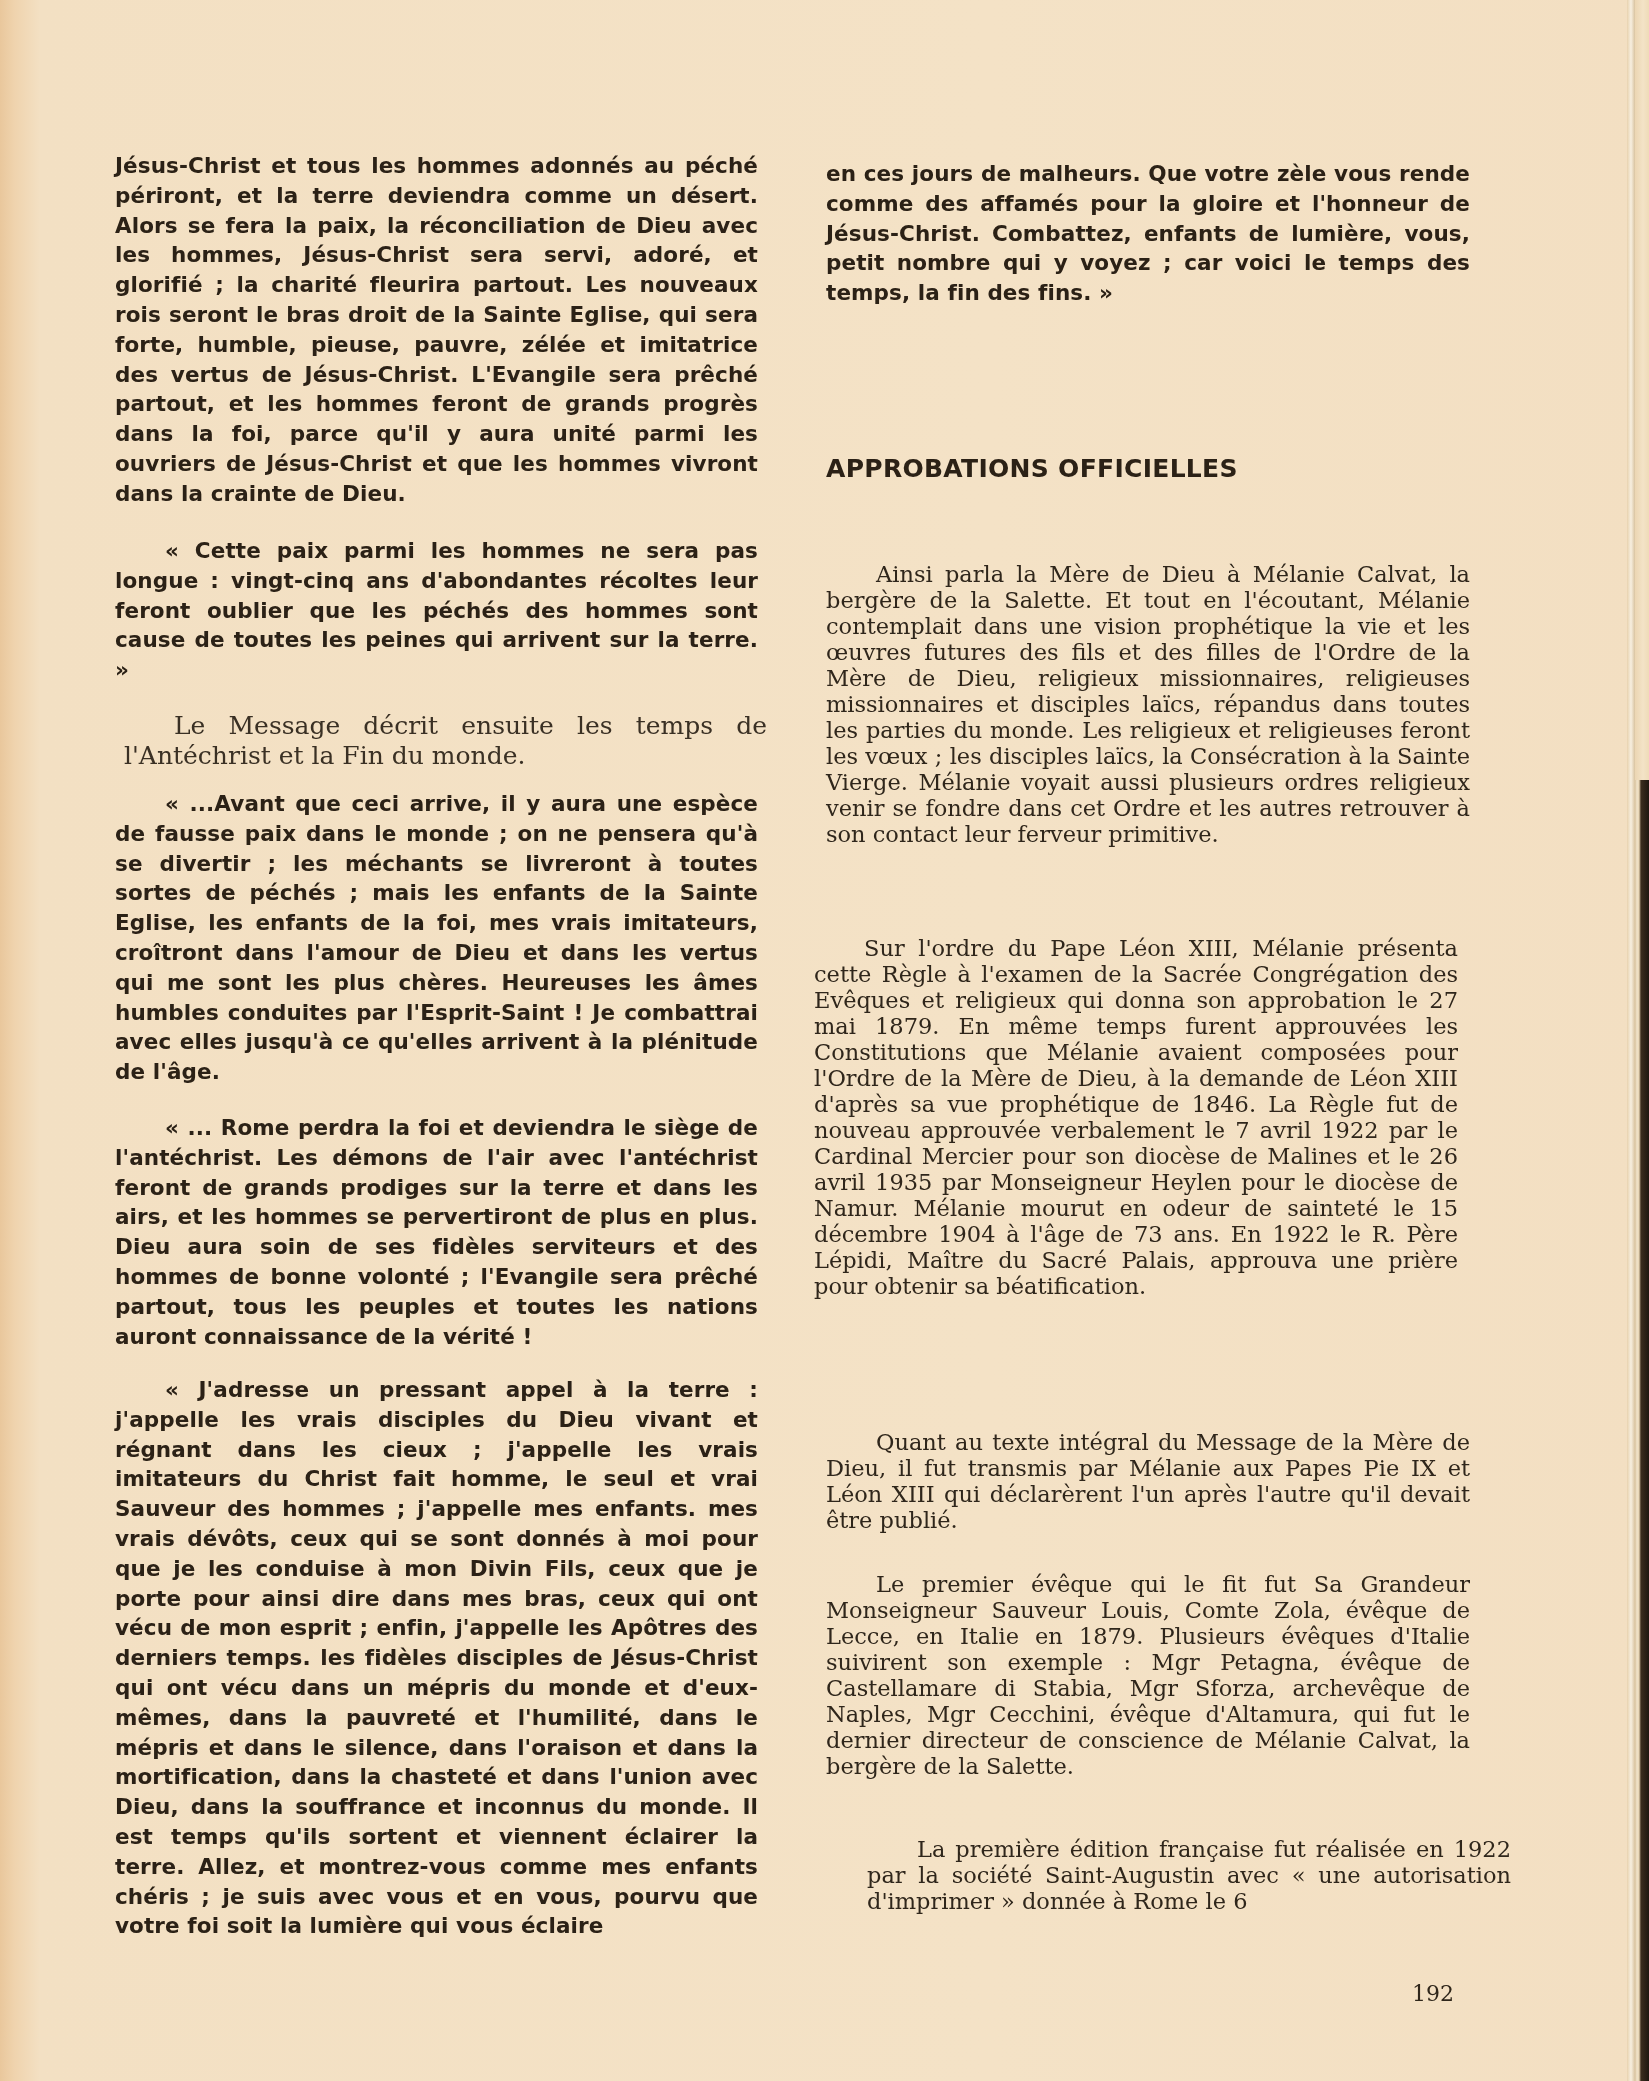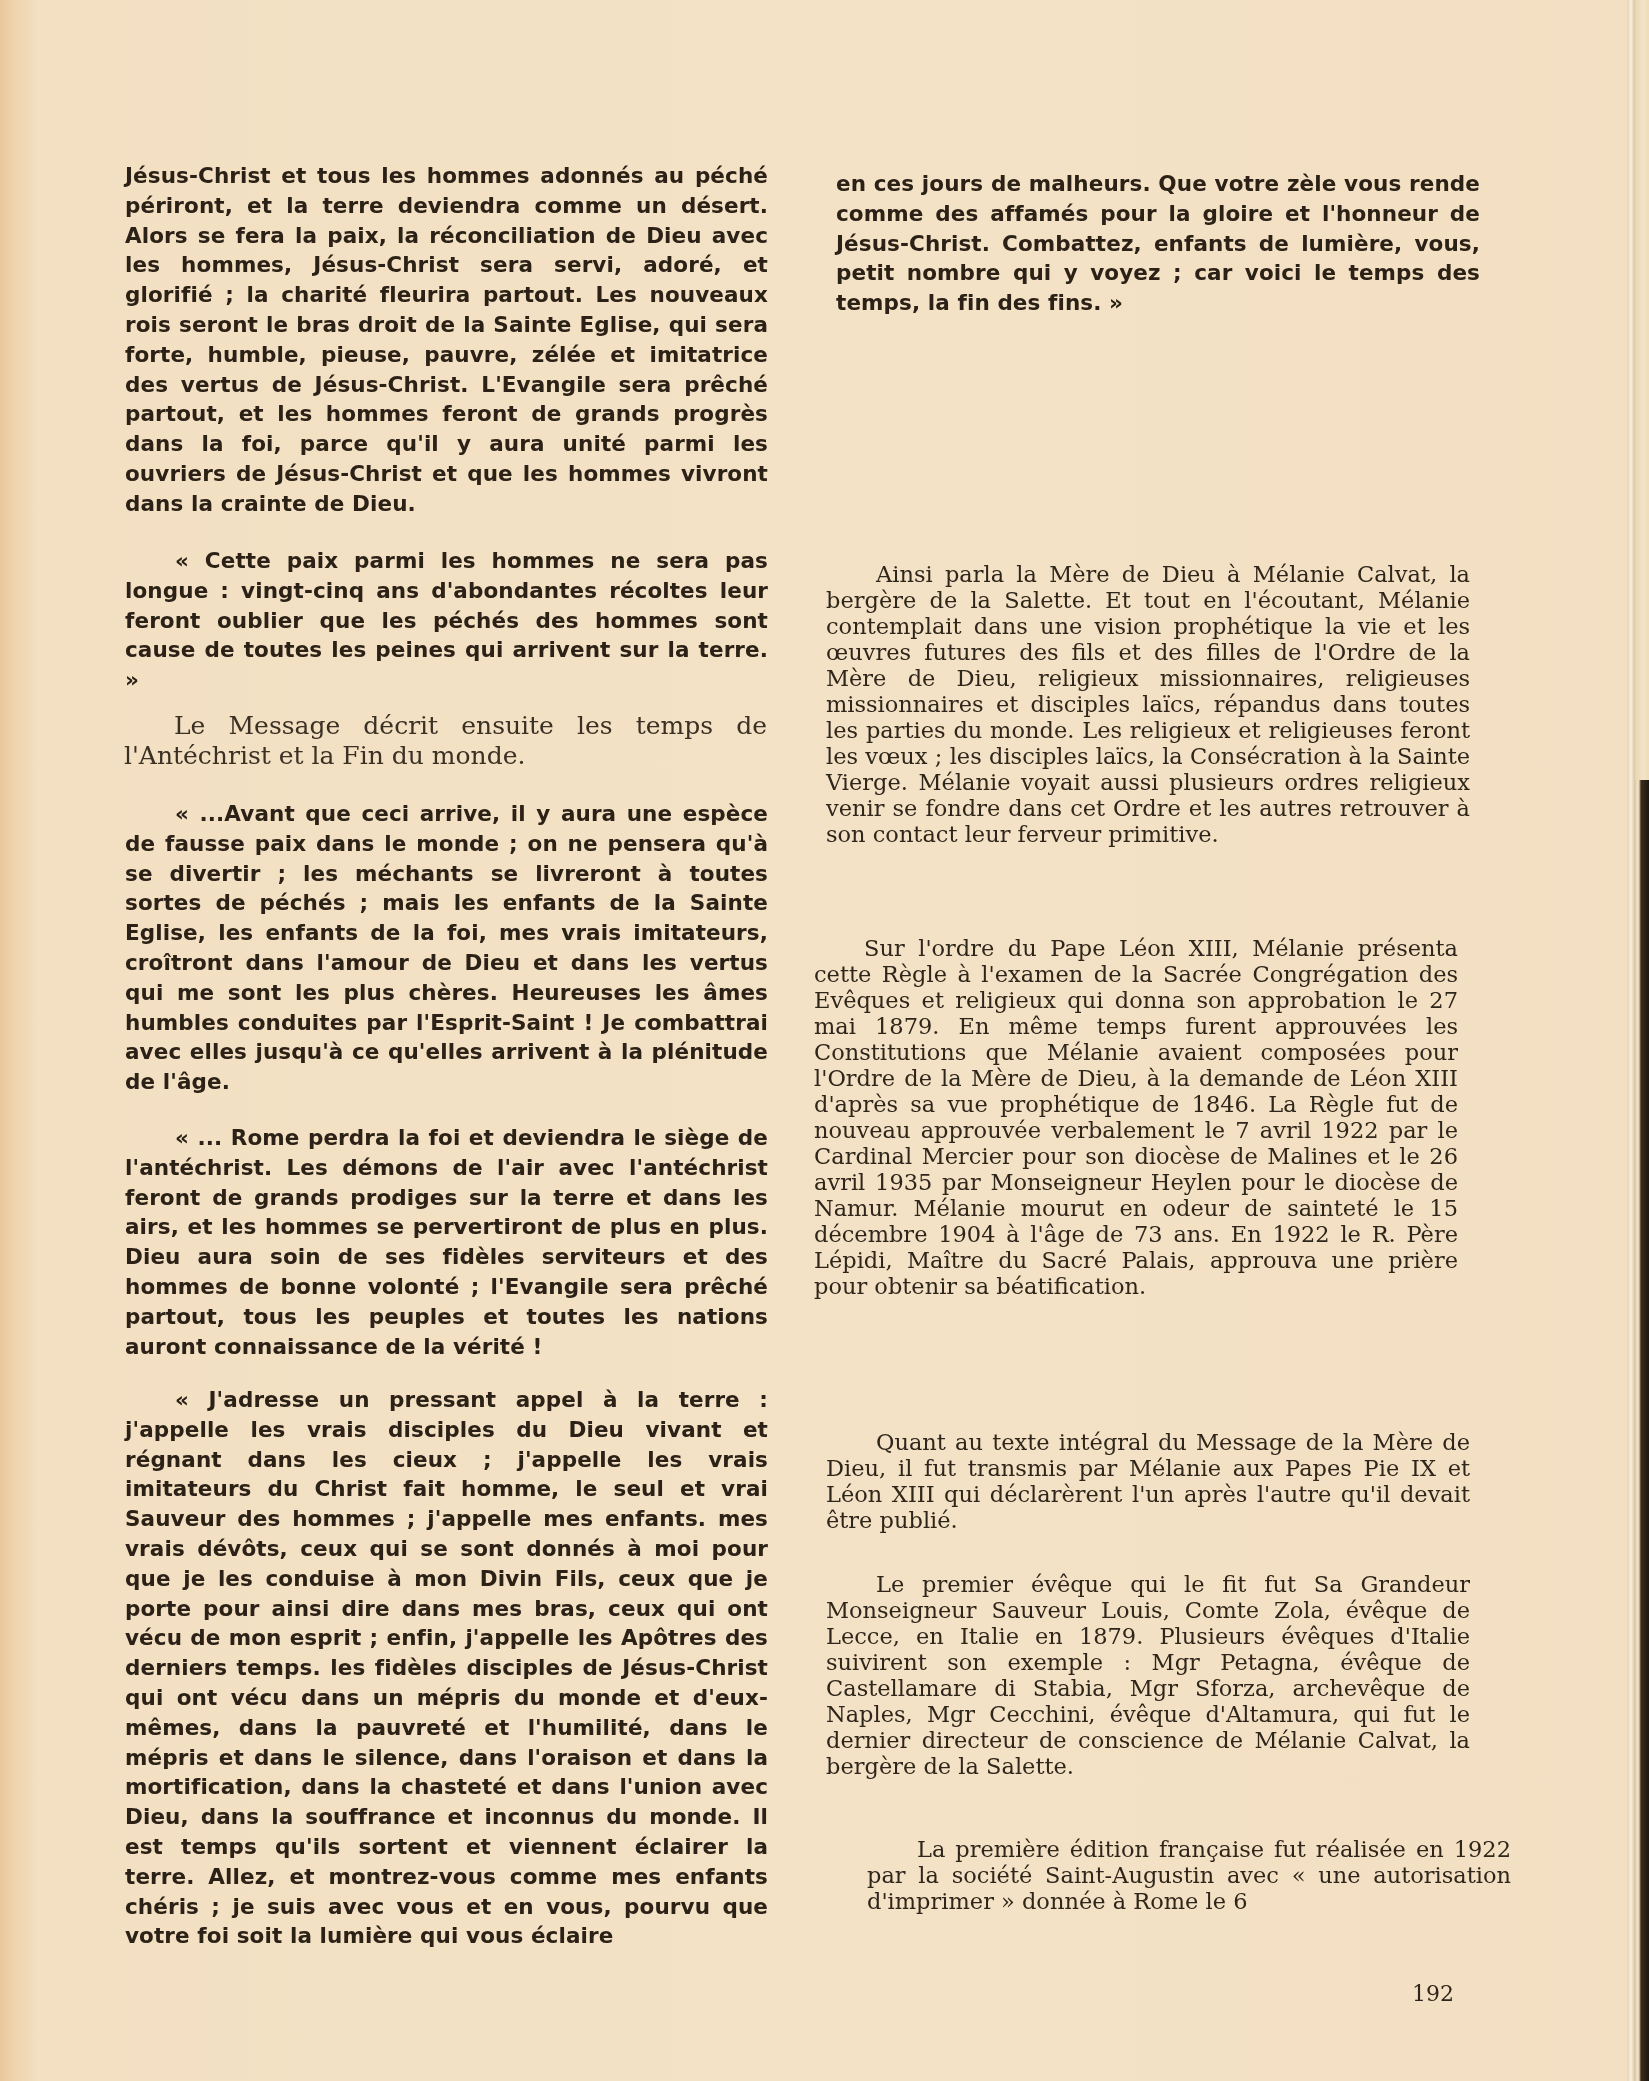--- a/index.html
+++ b/index.html
@@ -49,21 +49,21 @@
     left: 826px;
     width: 644px;
   }
   .sans {
     font-family: "DejaVu Sans", sans-serif;
     font-weight: bold;
     color: #2b2116;
     font-size: 21.5px;
     line-height: 29.8px;
     text-align: justify;
-    margin: 10px;
+    margin: 0;
     letter-spacing: 0.1px;
   }
   .serif {
     font-family: "DejaVu Serif", serif;
     color: #2f261b;
     font-size: 22.5px;
     line-height: 26px;
     text-align: justify;
     margin: 0;
   }
@@ -113,20 +113,21 @@
 
     <p class="sans indent" style="position:absolute; top:1113px; width:643px;">« ... Rome perdra la foi et deviendra le siège de l'antéchrist. Les démons de l'air avec l'antéchrist feront de grands prodiges sur la terre et dans les airs, et les hommes se pervertiront de plus en plus. Dieu aura soin de ses fidèles serviteurs et des hommes de bonne volonté ; l'Evangile sera prêché partout, tous les peuples et toutes les nations auront connaissance de la vérité !</p>
 
     <p class="sans indent" style="position:absolute; top:1375px; width:643px;">« J'adresse un pressant appel à la terre : j'appelle les vrais disciples du Dieu vivant et régnant dans les cieux ; j'appelle les vrais imitateurs du Christ fait homme, le seul et vrai Sauveur des hommes ; j'appelle mes enfants. mes vrais dévôts, ceux qui se sont donnés à moi pour que je les conduise à mon Divin Fils, ceux que je porte pour ainsi dire dans mes bras, ceux qui ont vécu de mon esprit ; enfin, j'appelle les Apôtres des derniers temps. les fidèles disciples de Jésus-Christ qui ont vécu dans un mépris du monde et d'eux-mêmes, dans la pauvreté et l'humilité, dans le mépris et dans le silence, dans l'oraison et dans la mortification, dans la chasteté et dans l'union avec Dieu, dans la souffrance et inconnus du monde. Il est temps qu'ils sortent et viennent éclairer la terre. Allez, et montrez-vous comme mes enfants chéris ; je suis avec vous et en vous, pourvu que votre foi soit la lumière qui vous éclaire</p>
   </div>
 
   <div class="col col-right">
     <p class="sans" style="position:absolute; top:159px; width:644px;">en ces jours de malheurs. Que votre zèle vous rende comme des affamés pour la gloire et l'honneur de Jésus-Christ. Combattez, enfants de lumière, vous, petit nombre qui y voyez ; car voici le temps des temps, la fin des fins. »</p>
 
     <div style="position:absolute; top:447px; width:644px;">
+      <h2 class="heading">APPROBATIONS OFFICIELLES</h2>
     </div>
 
     <p class="serif indent" style="position:absolute; top:561px; width:644px;"></p>
   </div>
 
   <div class="page-number">192</div>
 </div>
 
 <div style="position:absolute; left:826px; top:561px; width:644px;">
   <p class="serif indent">Ainsi parla la Mère de Dieu à Mélanie Calvat, la bergère de la Salette. Et tout en l'écoutant, Mélanie contemplait dans une vision prophétique la vie et les œuvres futures des fils et des filles de l'Ordre de la Mère de Dieu, religieux missionnaires, religieuses missionnaires et disciples laïcs, répandus dans toutes les parties du monde. Les religieux et religieuses feront les vœux ; les disciples laïcs, la Consécration à la Sainte Vierge. Mélanie voyait aussi plusieurs ordres religieux venir se fondre dans cet Ordre et les autres retrouver à son contact leur ferveur primitive.</p>

